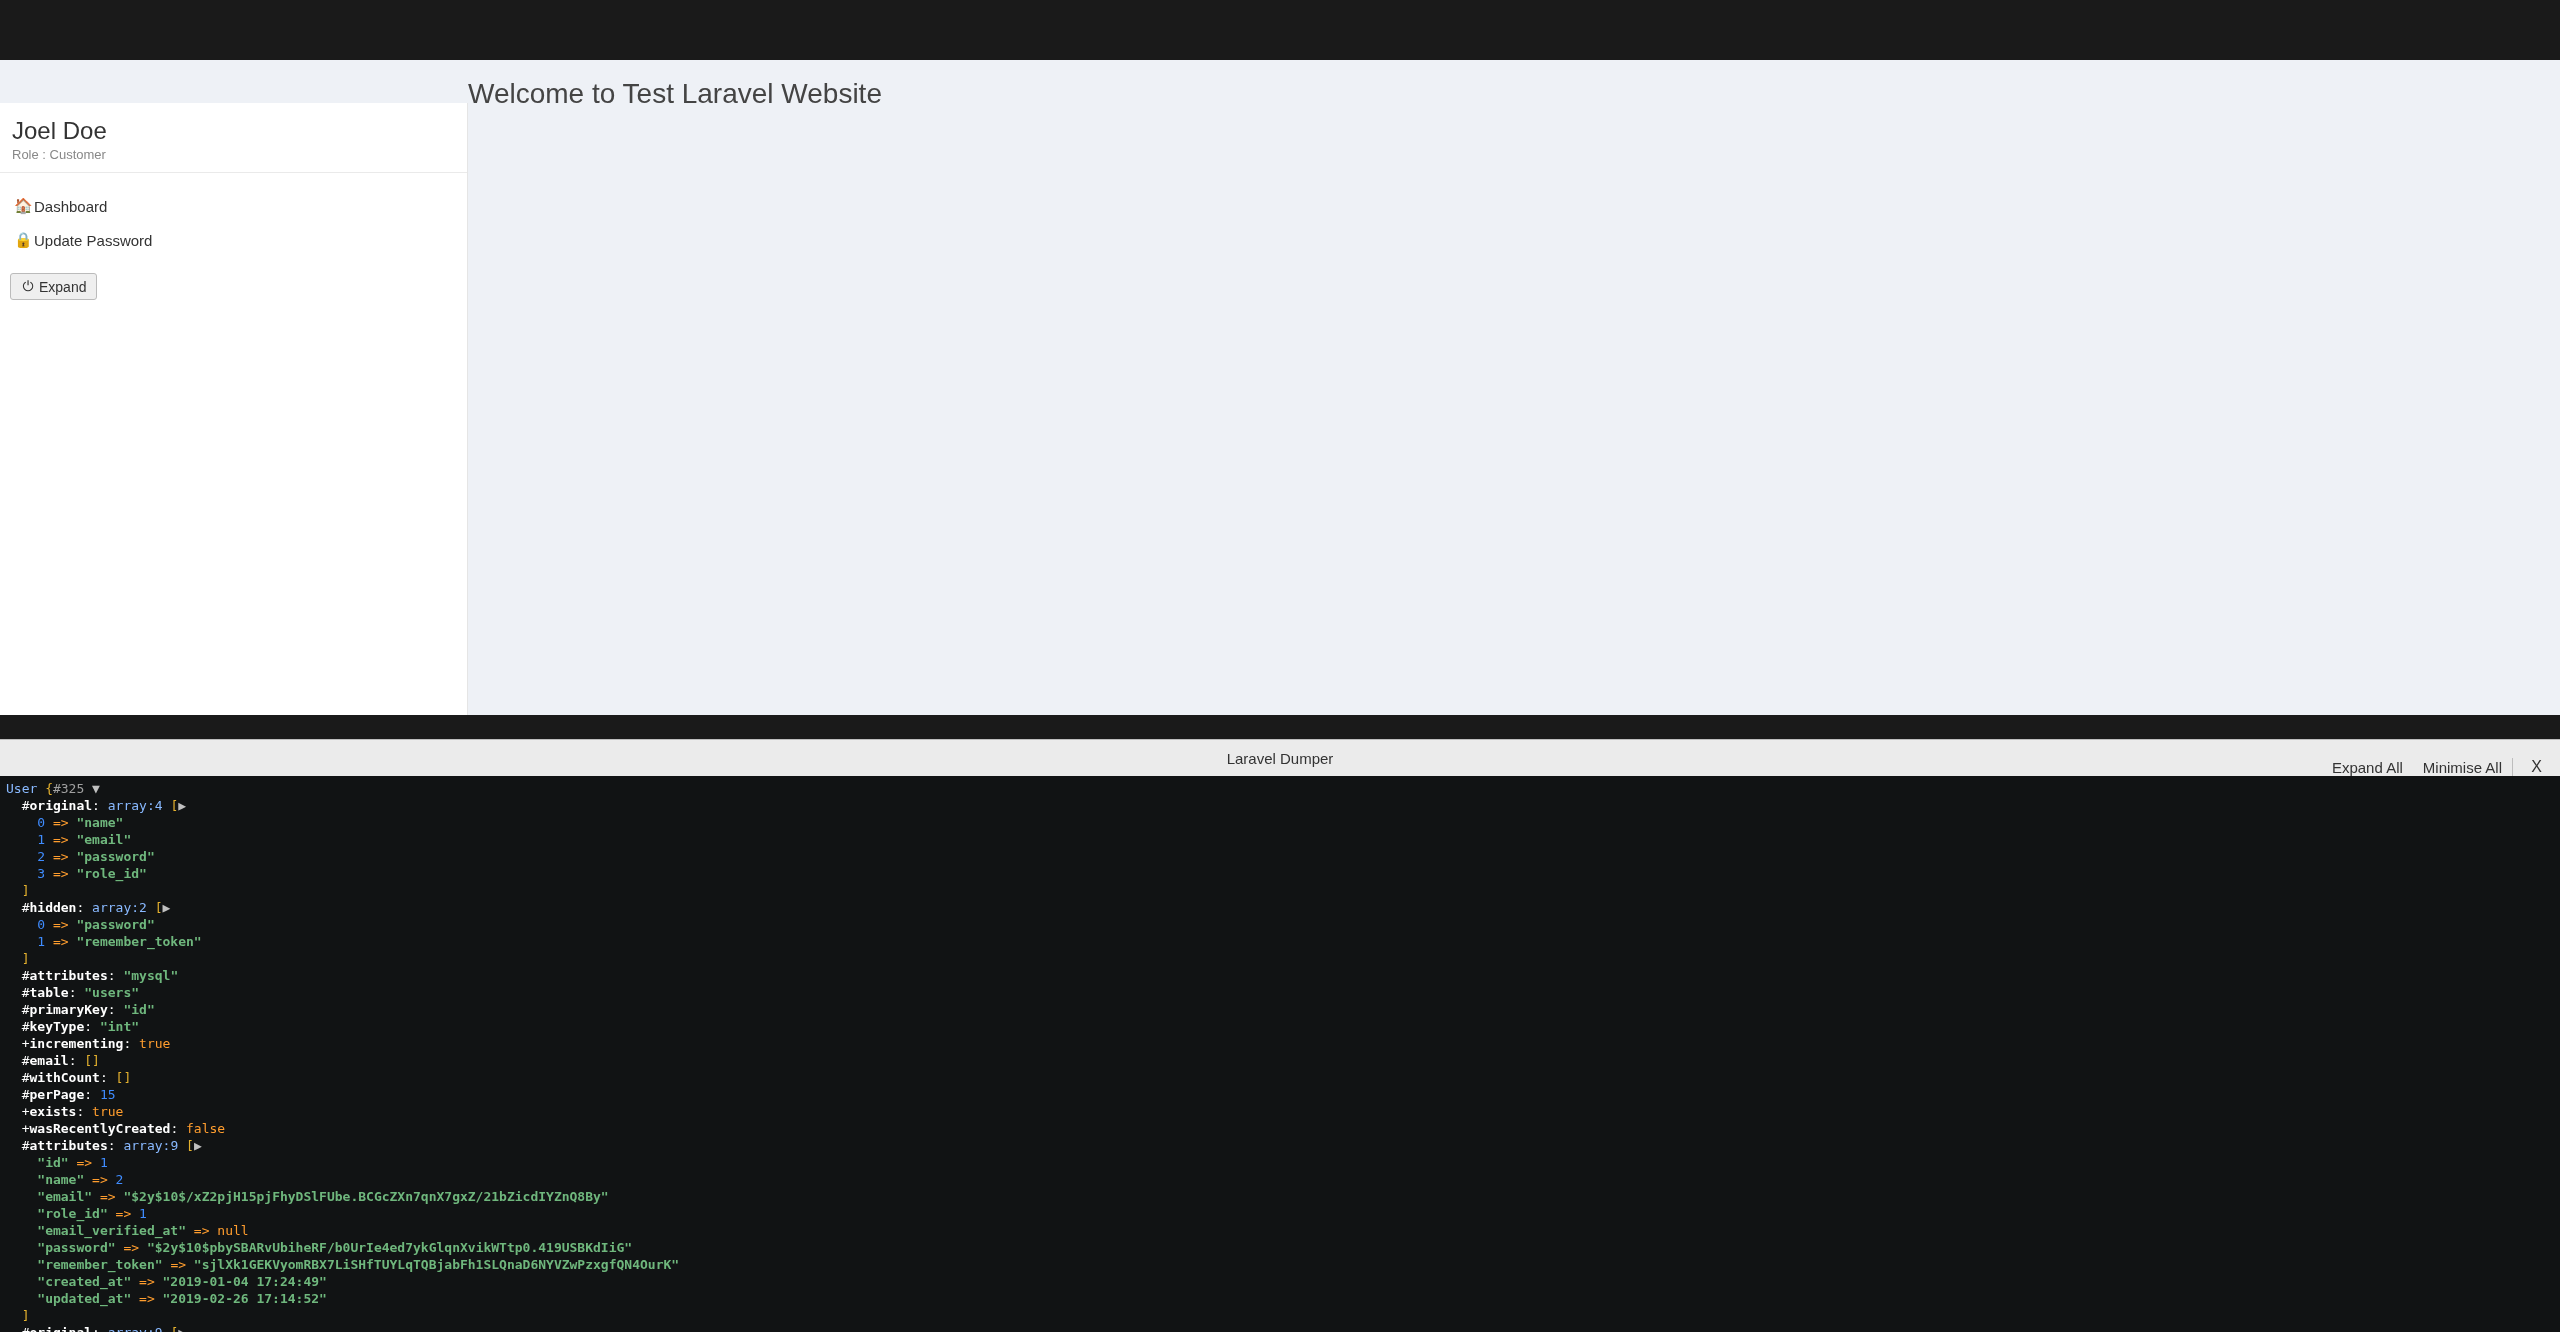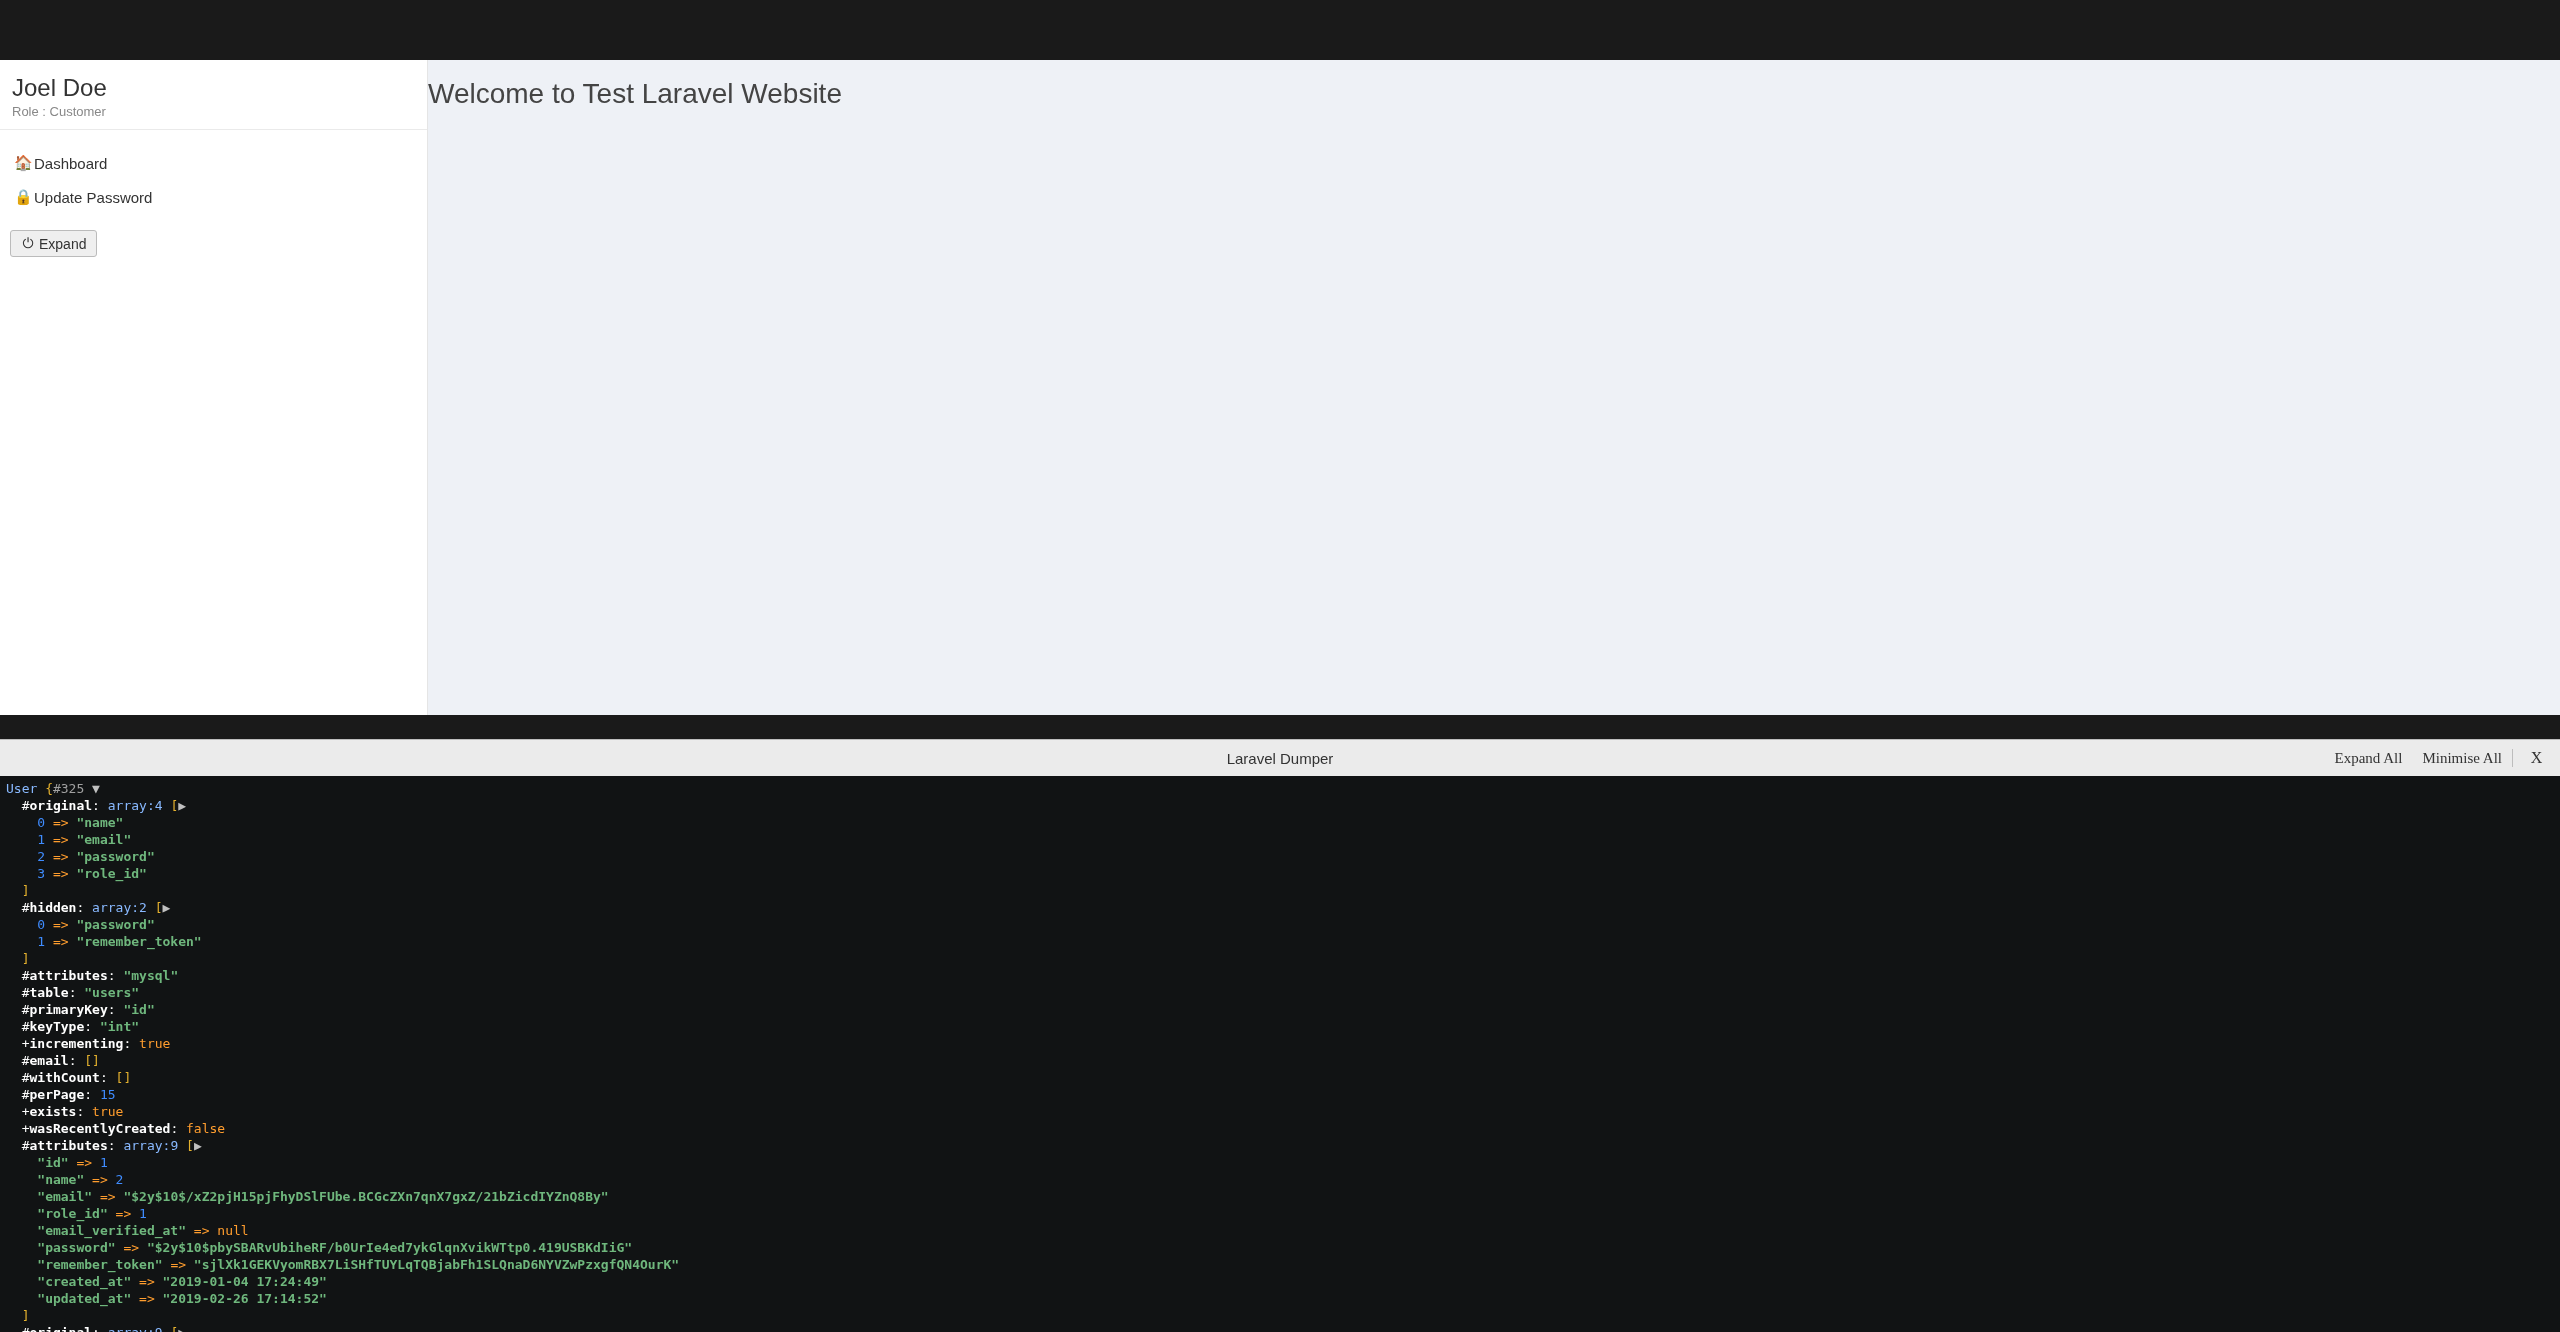--- a/index.html
+++ b/index.html
@@ -13,25 +13,26 @@
     width: 100%;
   }
 
   .app {
     flex: 1 1 auto;
     display: flex;
     background: #eef1f6;
   }
 
   .sidebar {
-    width: 428px;
+    width: 468px;
     background: #ffffff;
     display: flex;
     flex-direction: column;
     border-right: 1px solid #e5e5e5;
+    margin-top: 43px;
   }
   .user-block {
     padding: 14px 12px 10px 12px;
     border-bottom: 1px solid #eaeaea;
   }
   .user-name {
     font-size: 24px;
     color: #333;
     font-weight: 400;
   }
@@ -90,21 +91,21 @@
   }
   .dumper-header {
     display: flex;
     align-items: center;
     height: 36px;
     font-size: 15px;
     color: #333;
     position: relative;
   }
   .dumper-title { position: absolute; left: 50%; transform: translateX(-50%); }
-  .dumper-actions { margin-left: auto; display: flex; align-items: center; height: 100%; font-family: Liberation Serif, serif; }
+  .dumper-actions { margin-left: auto; display: flex; align-items: flex-end; height: 100%; }
   .dumper-link {
     padding: 0 10px;
     display: flex;
     align-items: center;
     font-size: 15px;
     color: #333;
     cursor: pointer;
     border-left: 0;
   }
   .dumper-close {

